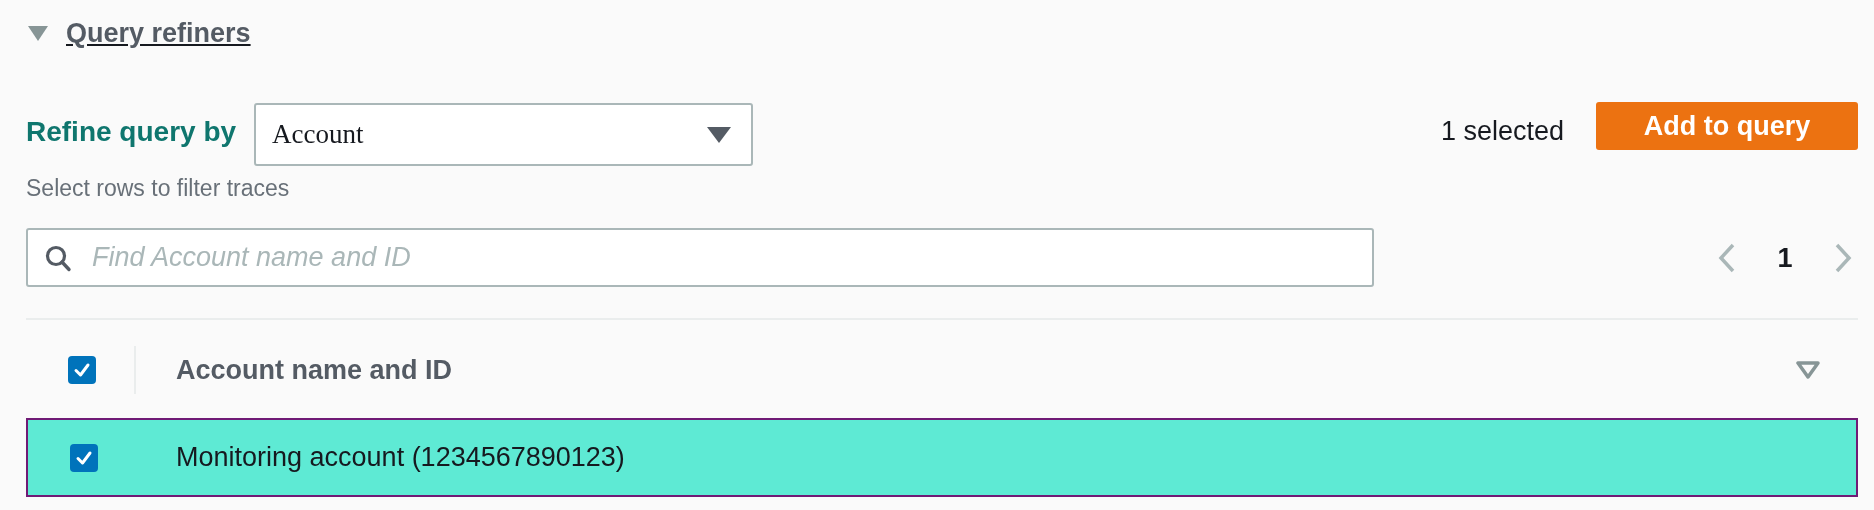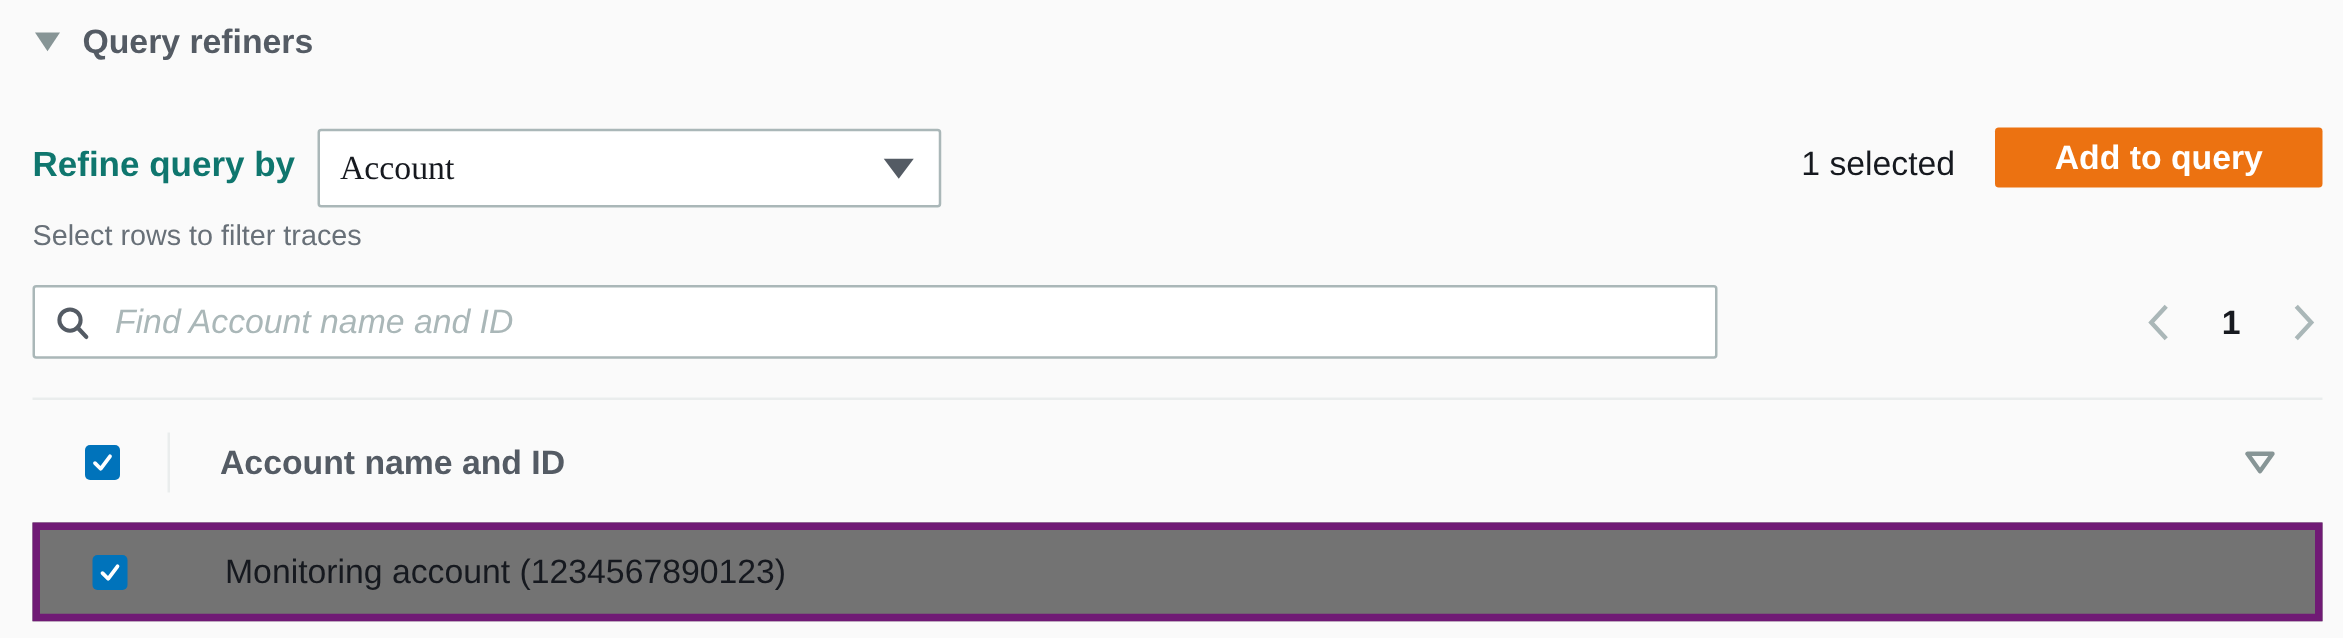--- a/index.html
+++ b/index.html
@@ -6,21 +6,21 @@
     html, body {
       width: 1874px; height: 510px; overflow: hidden;
       background: #fafafa;
       font-family: "Liberation Sans", "DejaVu Sans", sans-serif;
       color: #16191f;
     }
 
     
     .section-header {
       position: absolute; left: 26px; top: 14px; height: 38px;
-      display: flex; align-items: center; cursor: pointer;
+      display: flex; align-items: center; cursor: pointer; text-decoration: underline;
     }
     .caret-down {
       width: 0; height: 0;
       border-left: 10px solid transparent;
       border-right: 10px solid transparent;
       border-top: 15px solid #879596;
       margin-right: 18px; margin-left: 2px;
     }
     .section-title {
       font-size: 27px; font-weight: bold; color: #545b64;
@@ -103,21 +103,21 @@
     .hdr-check-cell { width: 108px; display: flex; justify-content: center; padding-left: 4px; }
     .col-sep { width: 2px; height: 48px; background: #eaeded; margin-right: 40px; }
     .col-title {
       font-size: 27px; font-weight: bold; color: #545b64; flex: 1;
     }
     .sort-icon { width: 24px; height: 20px; margin-right: 38px; cursor: pointer; }
 
     
     .table-row {
       position: absolute; left: 26px; top: 418px; width: 1832px; height: 79px;
-      background: #737373; border: 6px solid #701a75;
+      background: #5eead4; border: 2px solid #701a75;
       display: flex; align-items: center; cursor: pointer;
     }
     .row-check-cell { width: 108px; display: flex; justify-content: center; padding-left: 4px; }
     .row-text {
       font-size: 27px; color: #16191f; padding-left: 40px;
     }
   </style>
 </head>
 <body>
 

